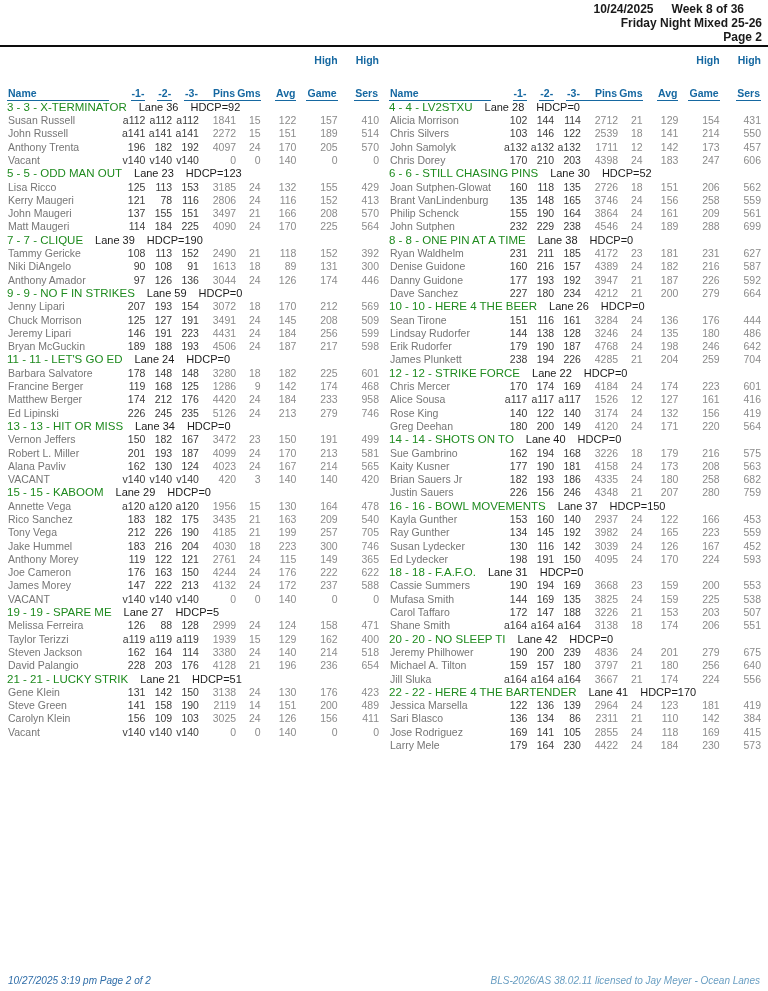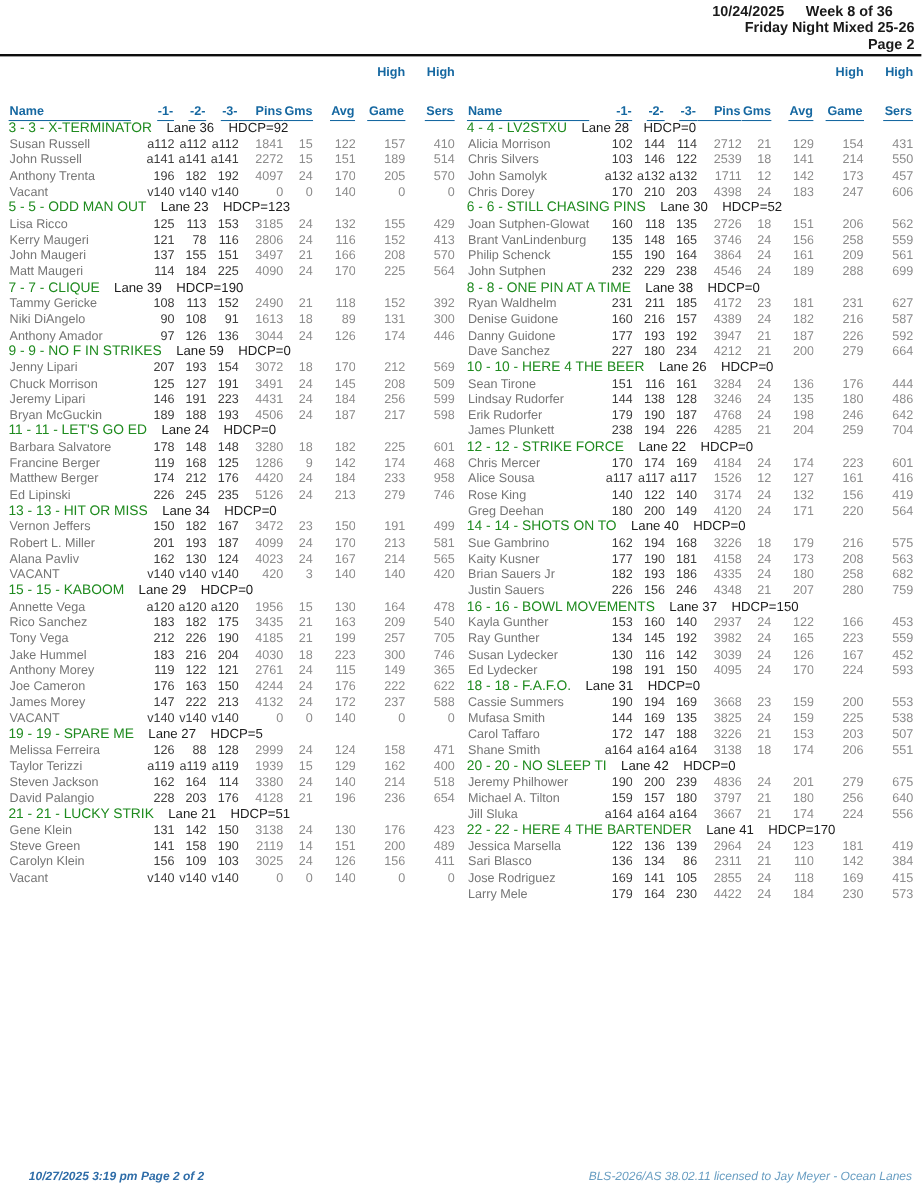--- a/index.html
+++ b/index.html
@@ -42,21 +42,21 @@
   .team-lane,.team-hdcp{color:#1d1d1d;font-size:11px;margin-left:12px;}
   td.pname{color:#767676;padding-left:1px;}
   td.score{color:#3d3d3d;}
   td.stat{color:#8b8b8b;}
   
   .page-footer{
     position:absolute;left:0;right:0;bottom:5px;
     display:flex;justify-content:space-between;
     font-size:10px;font-style:italic;padding:0 8px;
   }
-  .page-footer .f-left{color:#2f6da8;font-weight:bold;margin-left:16px;}
+  .page-footer .f-left{color:#2f6da8;font-weight:normal;}
   .page-footer .f-right{color:#699ec2;}
 </style>
 </head>
 <body>
 
 <div class="page-header">
   <div class="left">
     <span>10/24/2025</span><span>Week 8 of 36</span>
   </div>
   <div class="center">Friday Night  Mixed 25-26</div>

